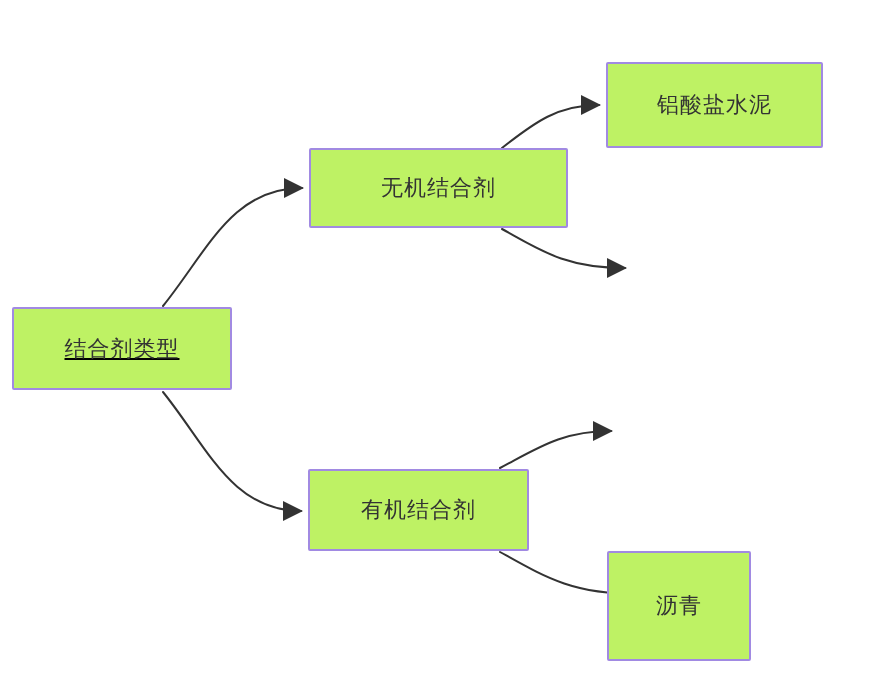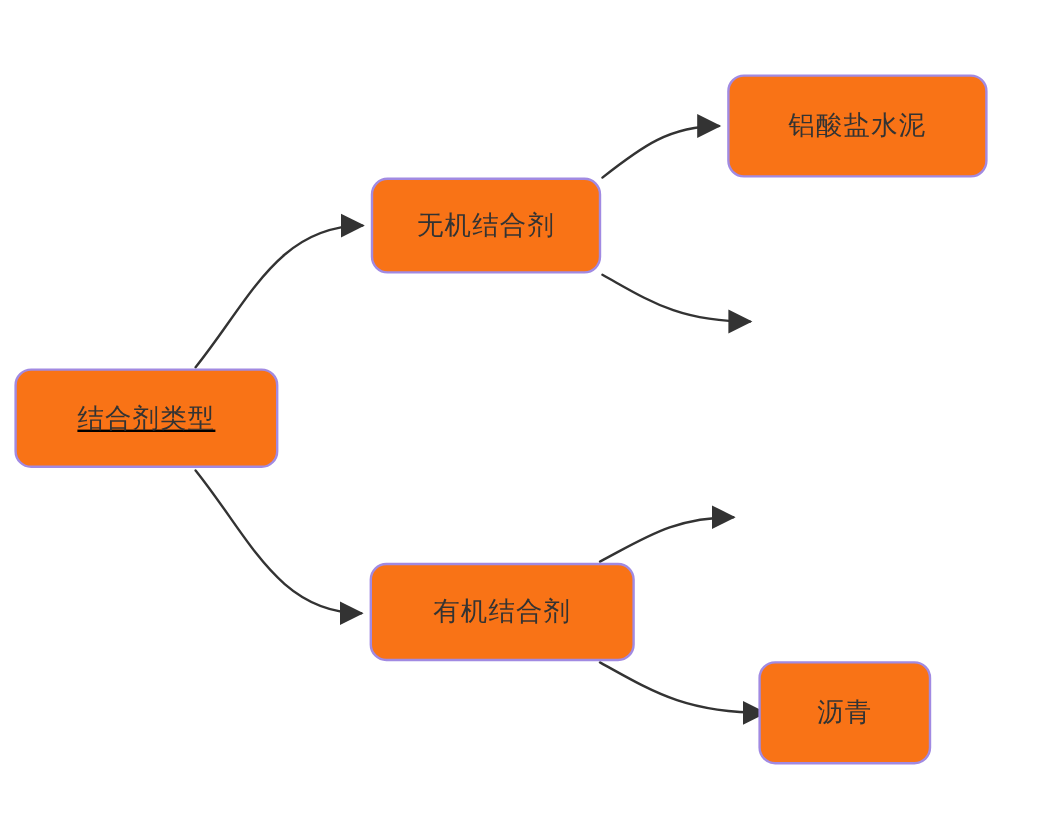--- a/index.html
+++ b/index.html
@@ -25,40 +25,40 @@
     stroke: #333333;
     stroke-width: 2px;
     stroke-linecap: round;
   }
 
   .node {
     position: absolute;
     display: flex;
     align-items: center;
     justify-content: center;
-    background: #f97316;
+    background: #bef264;
     border: 2px solid #a18ae2;
-    border-radius: 14px;
+    border-radius: 2px;
     cursor: default;
   }
   .node-label {
     font-size: 22px;
     color: #333333;
     letter-spacing: 1px;
     white-space: nowrap;
   }
 
   
   .node-root       { left: 12px;  top: 307px; width: 220px; height: 83px; text-decoration: underline; }
-  .node-inorganic  { left: 309px; top: 148px; width: 192px; height: 80px; }
+  .node-inorganic  { left: 309px; top: 148px; width: 259px; height: 80px; }
   .node-aluminate  { left: 606px; top: 62px;  width: 217px; height: 86px; }
   .node-silica     { left: 632px; top: 226px; width: 169px; height: 83px; }
   .node-organic    { left: 308px; top: 469px; width: 221px; height: 82px; }
   .node-phenolic   { left: 618px; top: 388px; width: 195px; height: 85px; }
-  .node-pitch      { left: 632px; top: 551px; width: 144px; height: 86px; }
+  .node-pitch      { left: 607px; top: 551px; width: 144px; height: 110px; }
 </style>
 </head>
 <body>
 
 <div class="canvas">
 
   <svg class="edges" width="884" height="698" viewBox="0 0 884 698" xmlns="http://www.w3.org/2000/svg">
     <defs>
       <marker id="arrowhead" viewBox="0 0 12 12" markerWidth="12" markerHeight="12" refX="9" refY="6" orient="auto">
         <path d="M0,1 L10,6 L0,11 Z" fill="#333333"></path>

